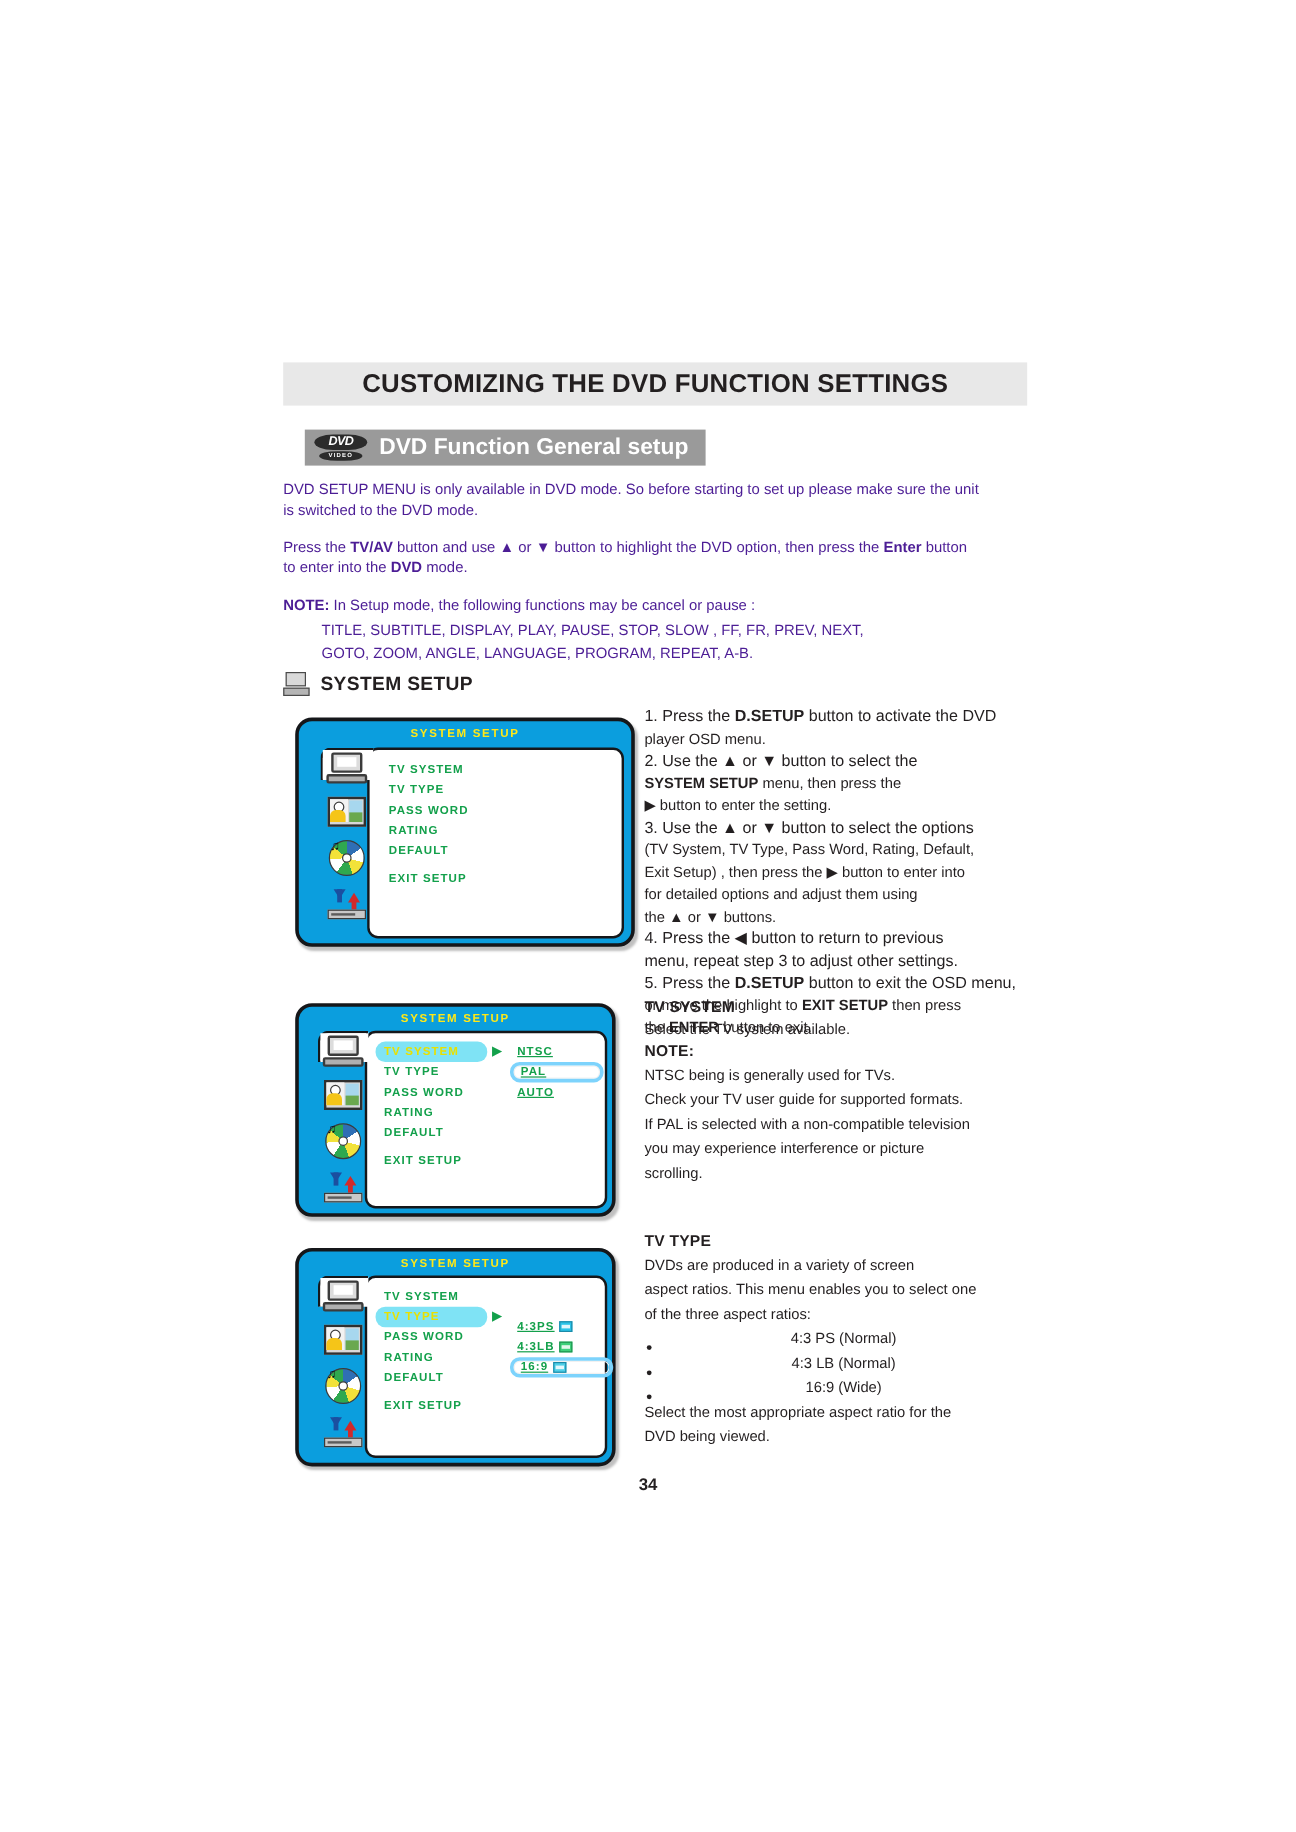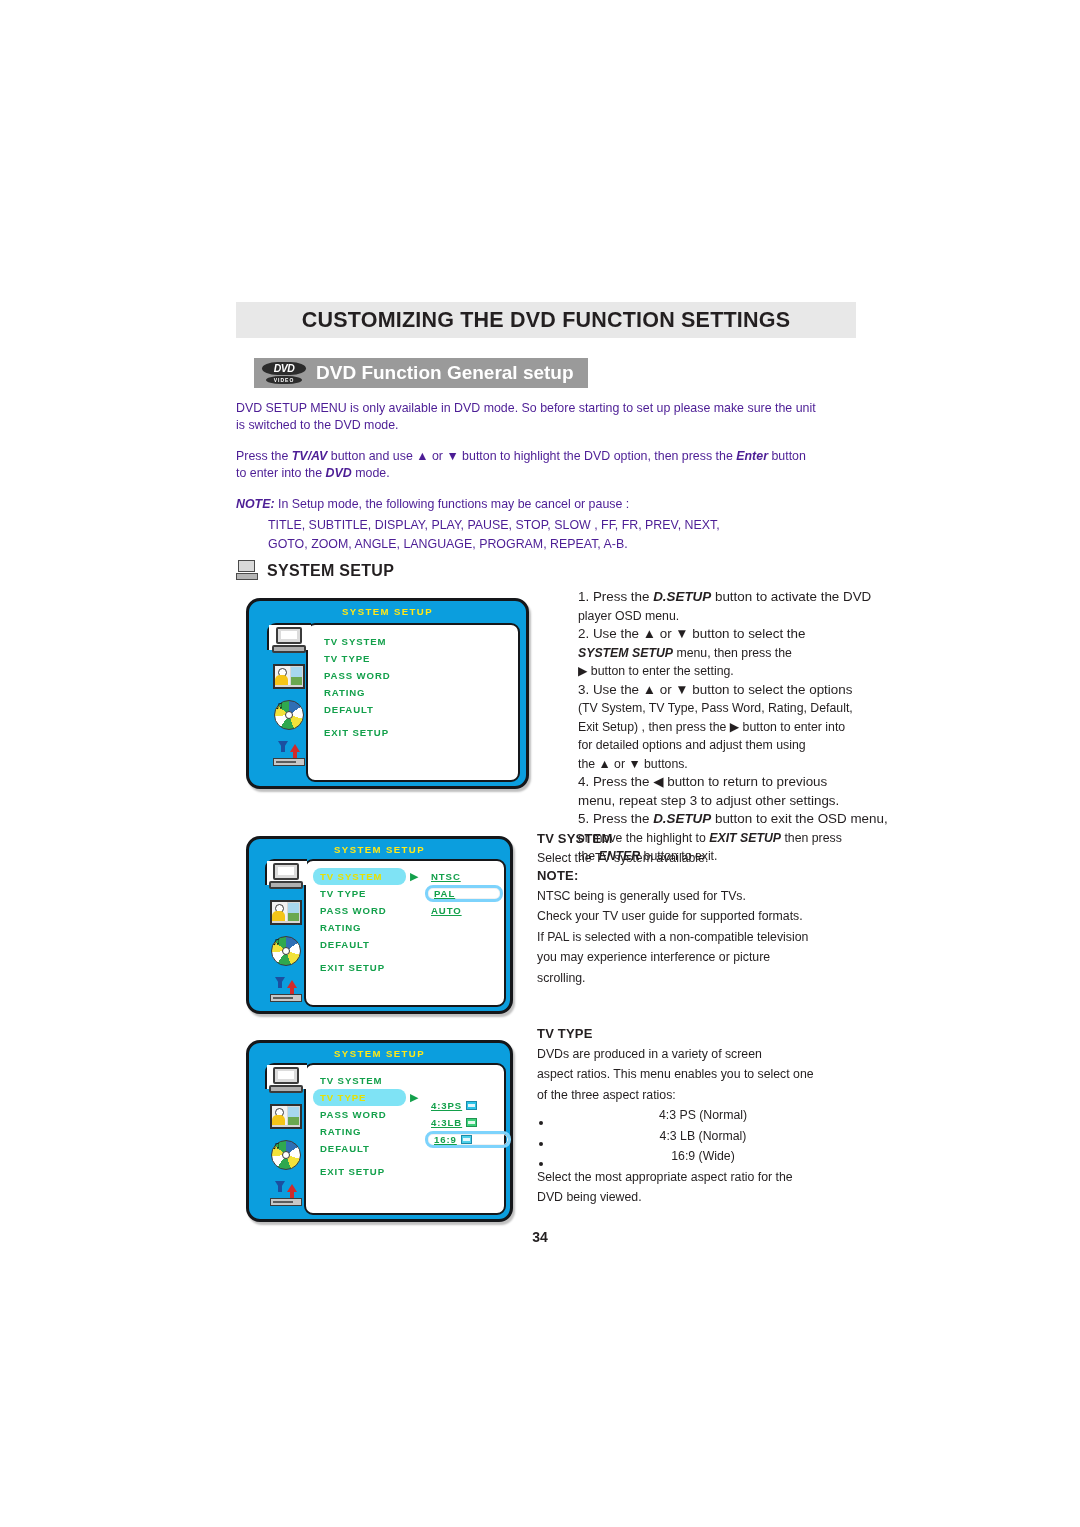--- a/index.html
+++ b/index.html
@@ -102,21 +102,21 @@
     left: 236px;
     top: 400px;
     width: 620px;
     font-size: 12.4px;
     line-height: 17px;
     color: #4c1d95;
   }
   .intro p { margin: 0 0 14px 0; }
   .intro p.tight { margin-bottom: 4px; }
   .intro .indent { padding-left: 32px; display: block; margin-bottom: 2px; }
-  b { font-weight: bold; font-style: italic; }
+  b { font-weight: bold; }
 
   
   .sys-label {
     position: absolute;
     left: 236px;
     top: 560px;
     display: flex;
     align-items: center;
   }
   .sys-label .lbl-text {
@@ -604,21 +604,21 @@
         <span>4:3LB</span>
         <span class="ratio-icon i2"></span>
       </div>
       <div class="opt-row boxed">
         <span>16:9</span>
         <span class="ratio-icon i3"></span>
       </div>
     </div>
   </div>
 
-  <div class="rcol" style="top:588px;margin-left:41px;">
+  <div class="rcol" style="top:588px;">
     <div class="ln big"><span>1. Press the </span><b>D.SETUP</b><span> button to activate the DVD</span></div>
     <div class="ln">player OSD menu.</div>
     <div class="ln big">2. Use the ▲ or ▼ button to select the</div>
     <div class="ln"><b>SYSTEM SETUP</b><span> menu, then press the</span></div>
     <div class="ln">▶ button to enter the setting.</div>
     <div class="ln big">3. Use the ▲ or ▼ button to select the options</div>
     <div class="ln">(TV System, TV Type, Pass Word, Rating, Default,</div>
     <div class="ln">Exit Setup) , then press the ▶ button to enter into</div>
     <div class="ln">for detailed options and adjust them using</div>
     <div class="ln"> the ▲ or ▼ buttons.</div>

